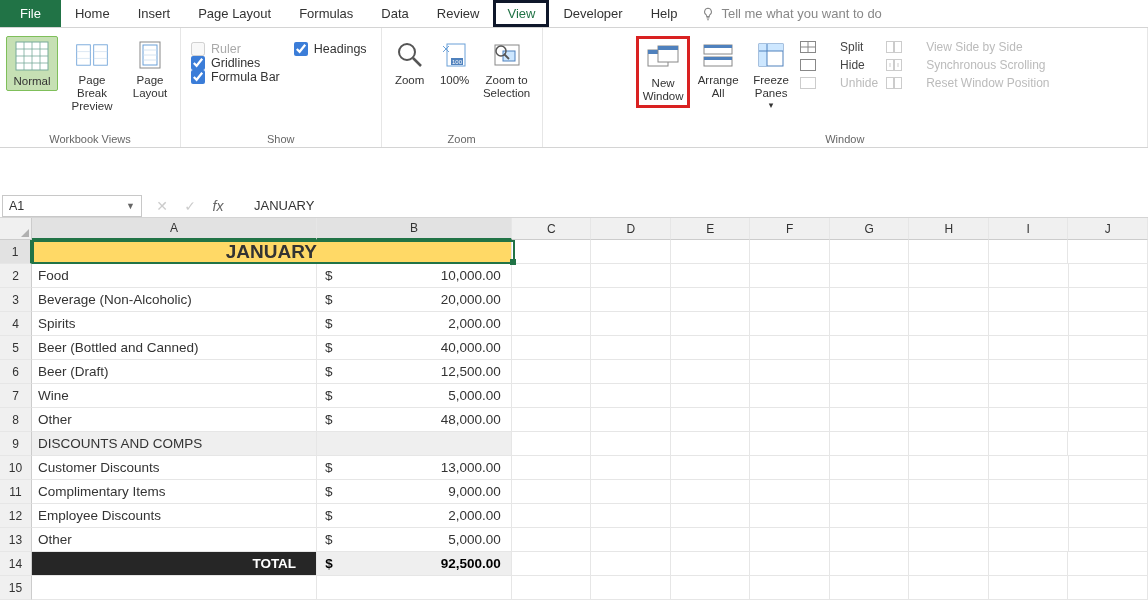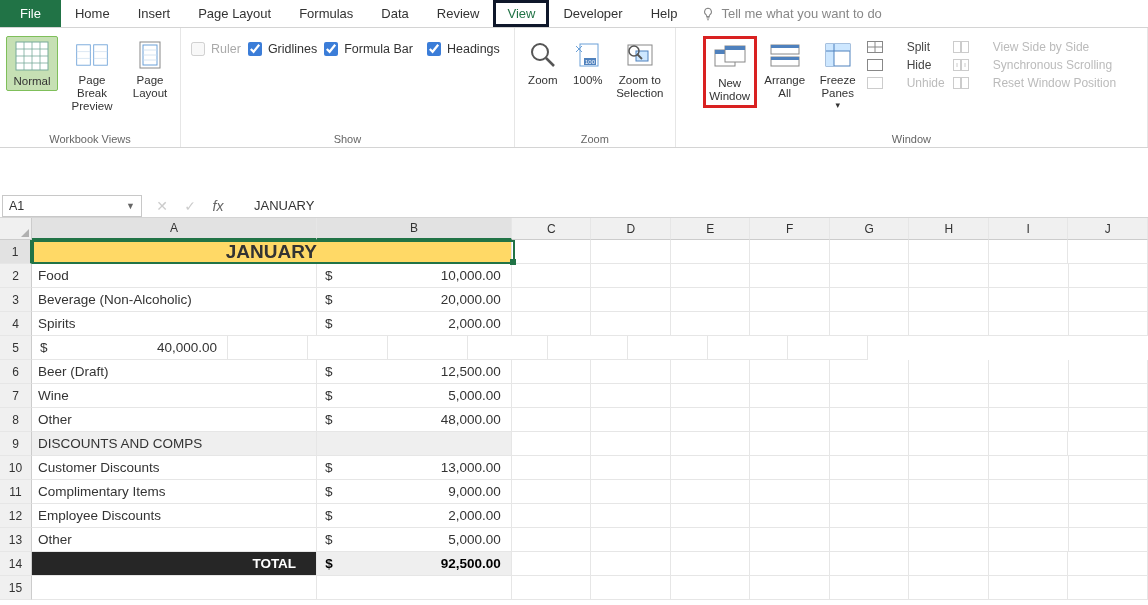--- a/index.html
+++ b/index.html
@@ -17,21 +17,21 @@
 .group { display:flex; flex-direction:column; align-items:center; justify-content:flex-end; padding:4px 6px 2px; border-right:1px solid #e6e6e6; }
 .group-body { flex:1; display:flex; align-items:flex-start; gap:2px; padding-top:4px; }
 .group-label { font-size:11px; color:#666; padding:2px 0 0; text-align:center; width:100%; }
 
 .big-btn { display:flex; flex-direction:column; align-items:center; justify-content:flex-start; width:52px; padding:2px 2px; text-align:center; font-size:11.5px; line-height:1.15; cursor:pointer; }
 .big-btn.sel { background:#c6e0b4; border:1px solid #7fbf5a; border-radius:2px;}
 .big-btn.hl { border:3px solid #d92121; }
 .big-btn .ico { width:34px; height:34px; display:flex; align-items:center; justify-content:center; margin-bottom:2px; }
 .big-btn span { display:block; }
 
-.chk-col { display:flex; flex-direction:row; gap:7px; padding:6px 8px 0 4px; font-size:12.5px; }
+.chk-col { display:flex; flex-direction:column; padding:6px 8px 0 4px; font-size:12.5px; }
 .chk { display:flex; align-items:center; gap:6px; }
 .chk input { width:14px; height:14px; accent-color:#3b7dd8; }
 
 .small-col { display:flex; flex-direction:column; gap:4px; padding:4px 4px 0 2px; font-size:12px; }
 .small-item { display:flex; align-items:center; gap:24px; color:#444; }
 .small-item.dis { color:#bbb; }
 .sico { width:16px; height:12px; flex:0 0 16px; }
 
 .namebox-row { display:flex; align-items:center; height:24px; border-bottom:1px solid #d4d4d4; background:#fff;margin-top:46px; }
 .namebox { width:140px; height:22px; border:1px solid #c8c8c8; margin:0 2px; display:flex; align-items:center; padding:0 6px; font-size:12.5px; justify-content:space-between; }
@@ -399,20 +399,21 @@
           <div class="cell cN"></div>
           <div class="cell cN"></div>
           <div class="cell cN"></div>
           <div class="cell cN"></div>
           <div class="cell cN"></div>
           <div class="cell cN"></div>
           <div class="cell cN"></div>
           <div class="cell cN"></div>
         </div>
         <div class="row">
+          <div class="cell cA">Beer (Bottled and Canned)</div>
           <div class="cell cB" style="display: flex; justify-content: space-between; padding: 0px 10px 0px 8px;">
             <span>$</span>
             <span>40,000.00</span>
           </div>
           <div class="cell cN"></div>
           <div class="cell cN"></div>
           <div class="cell cN"></div>
           <div class="cell cN"></div>
           <div class="cell cN"></div>
           <div class="cell cN"></div>

